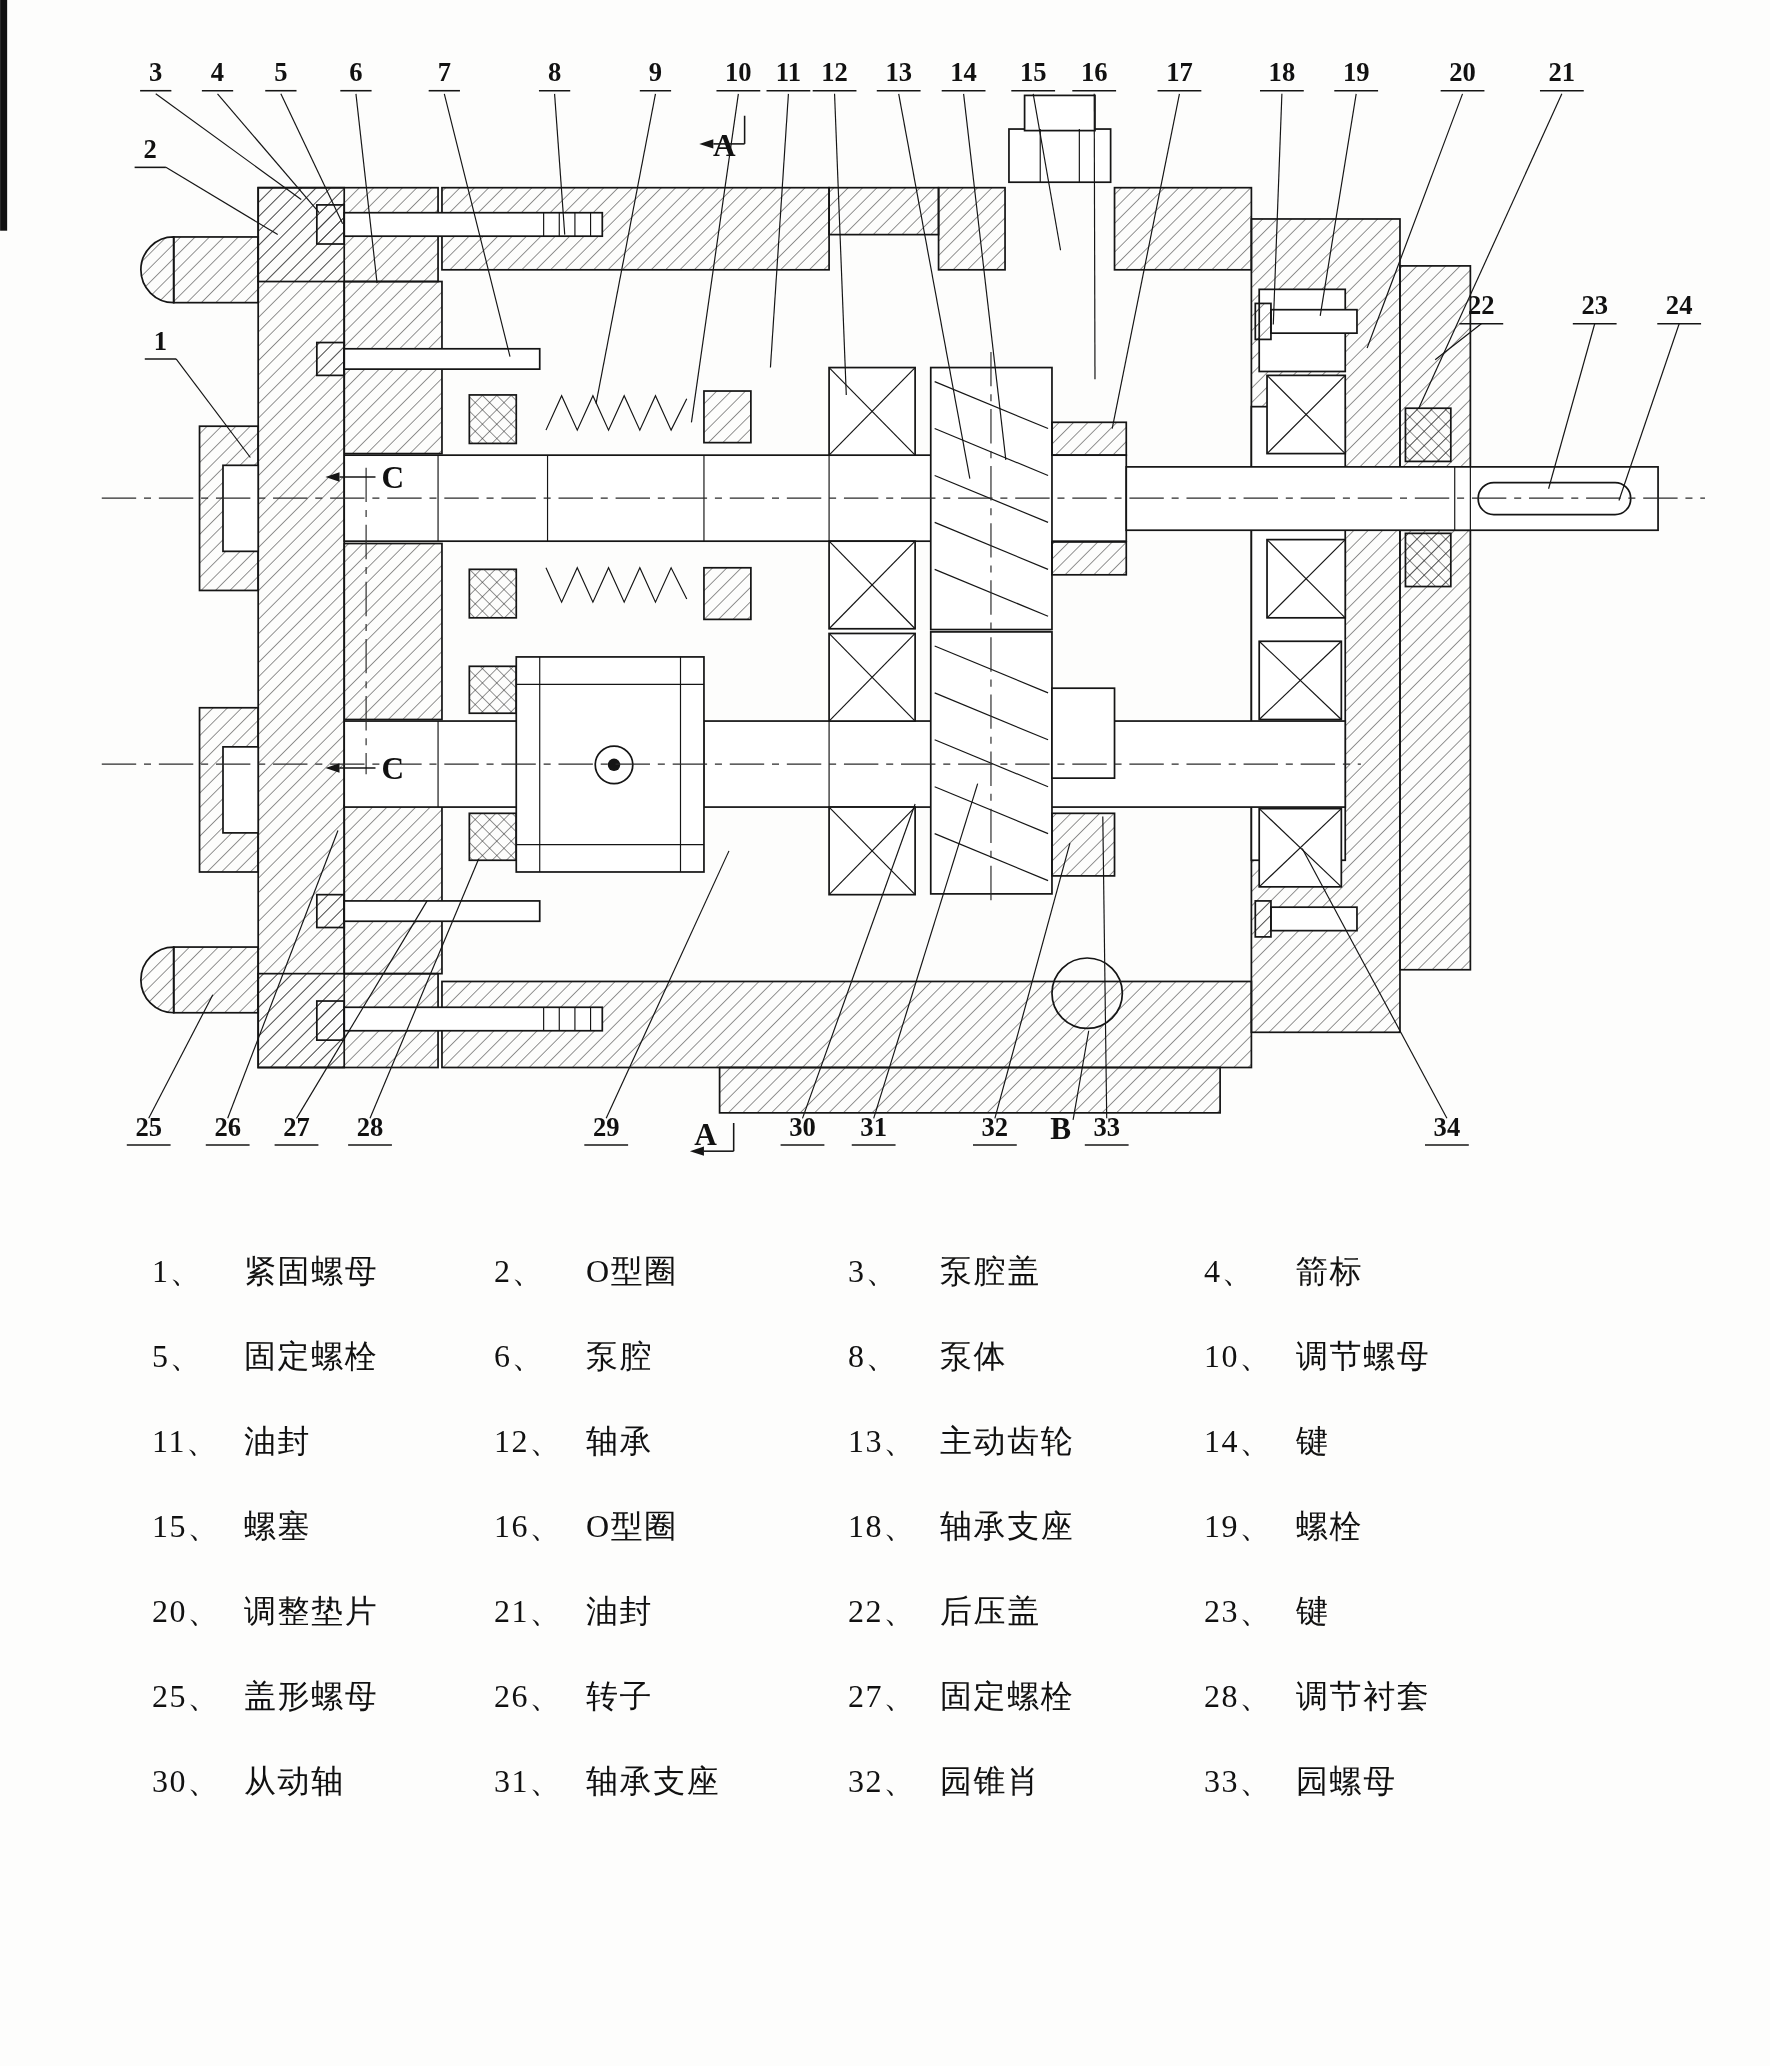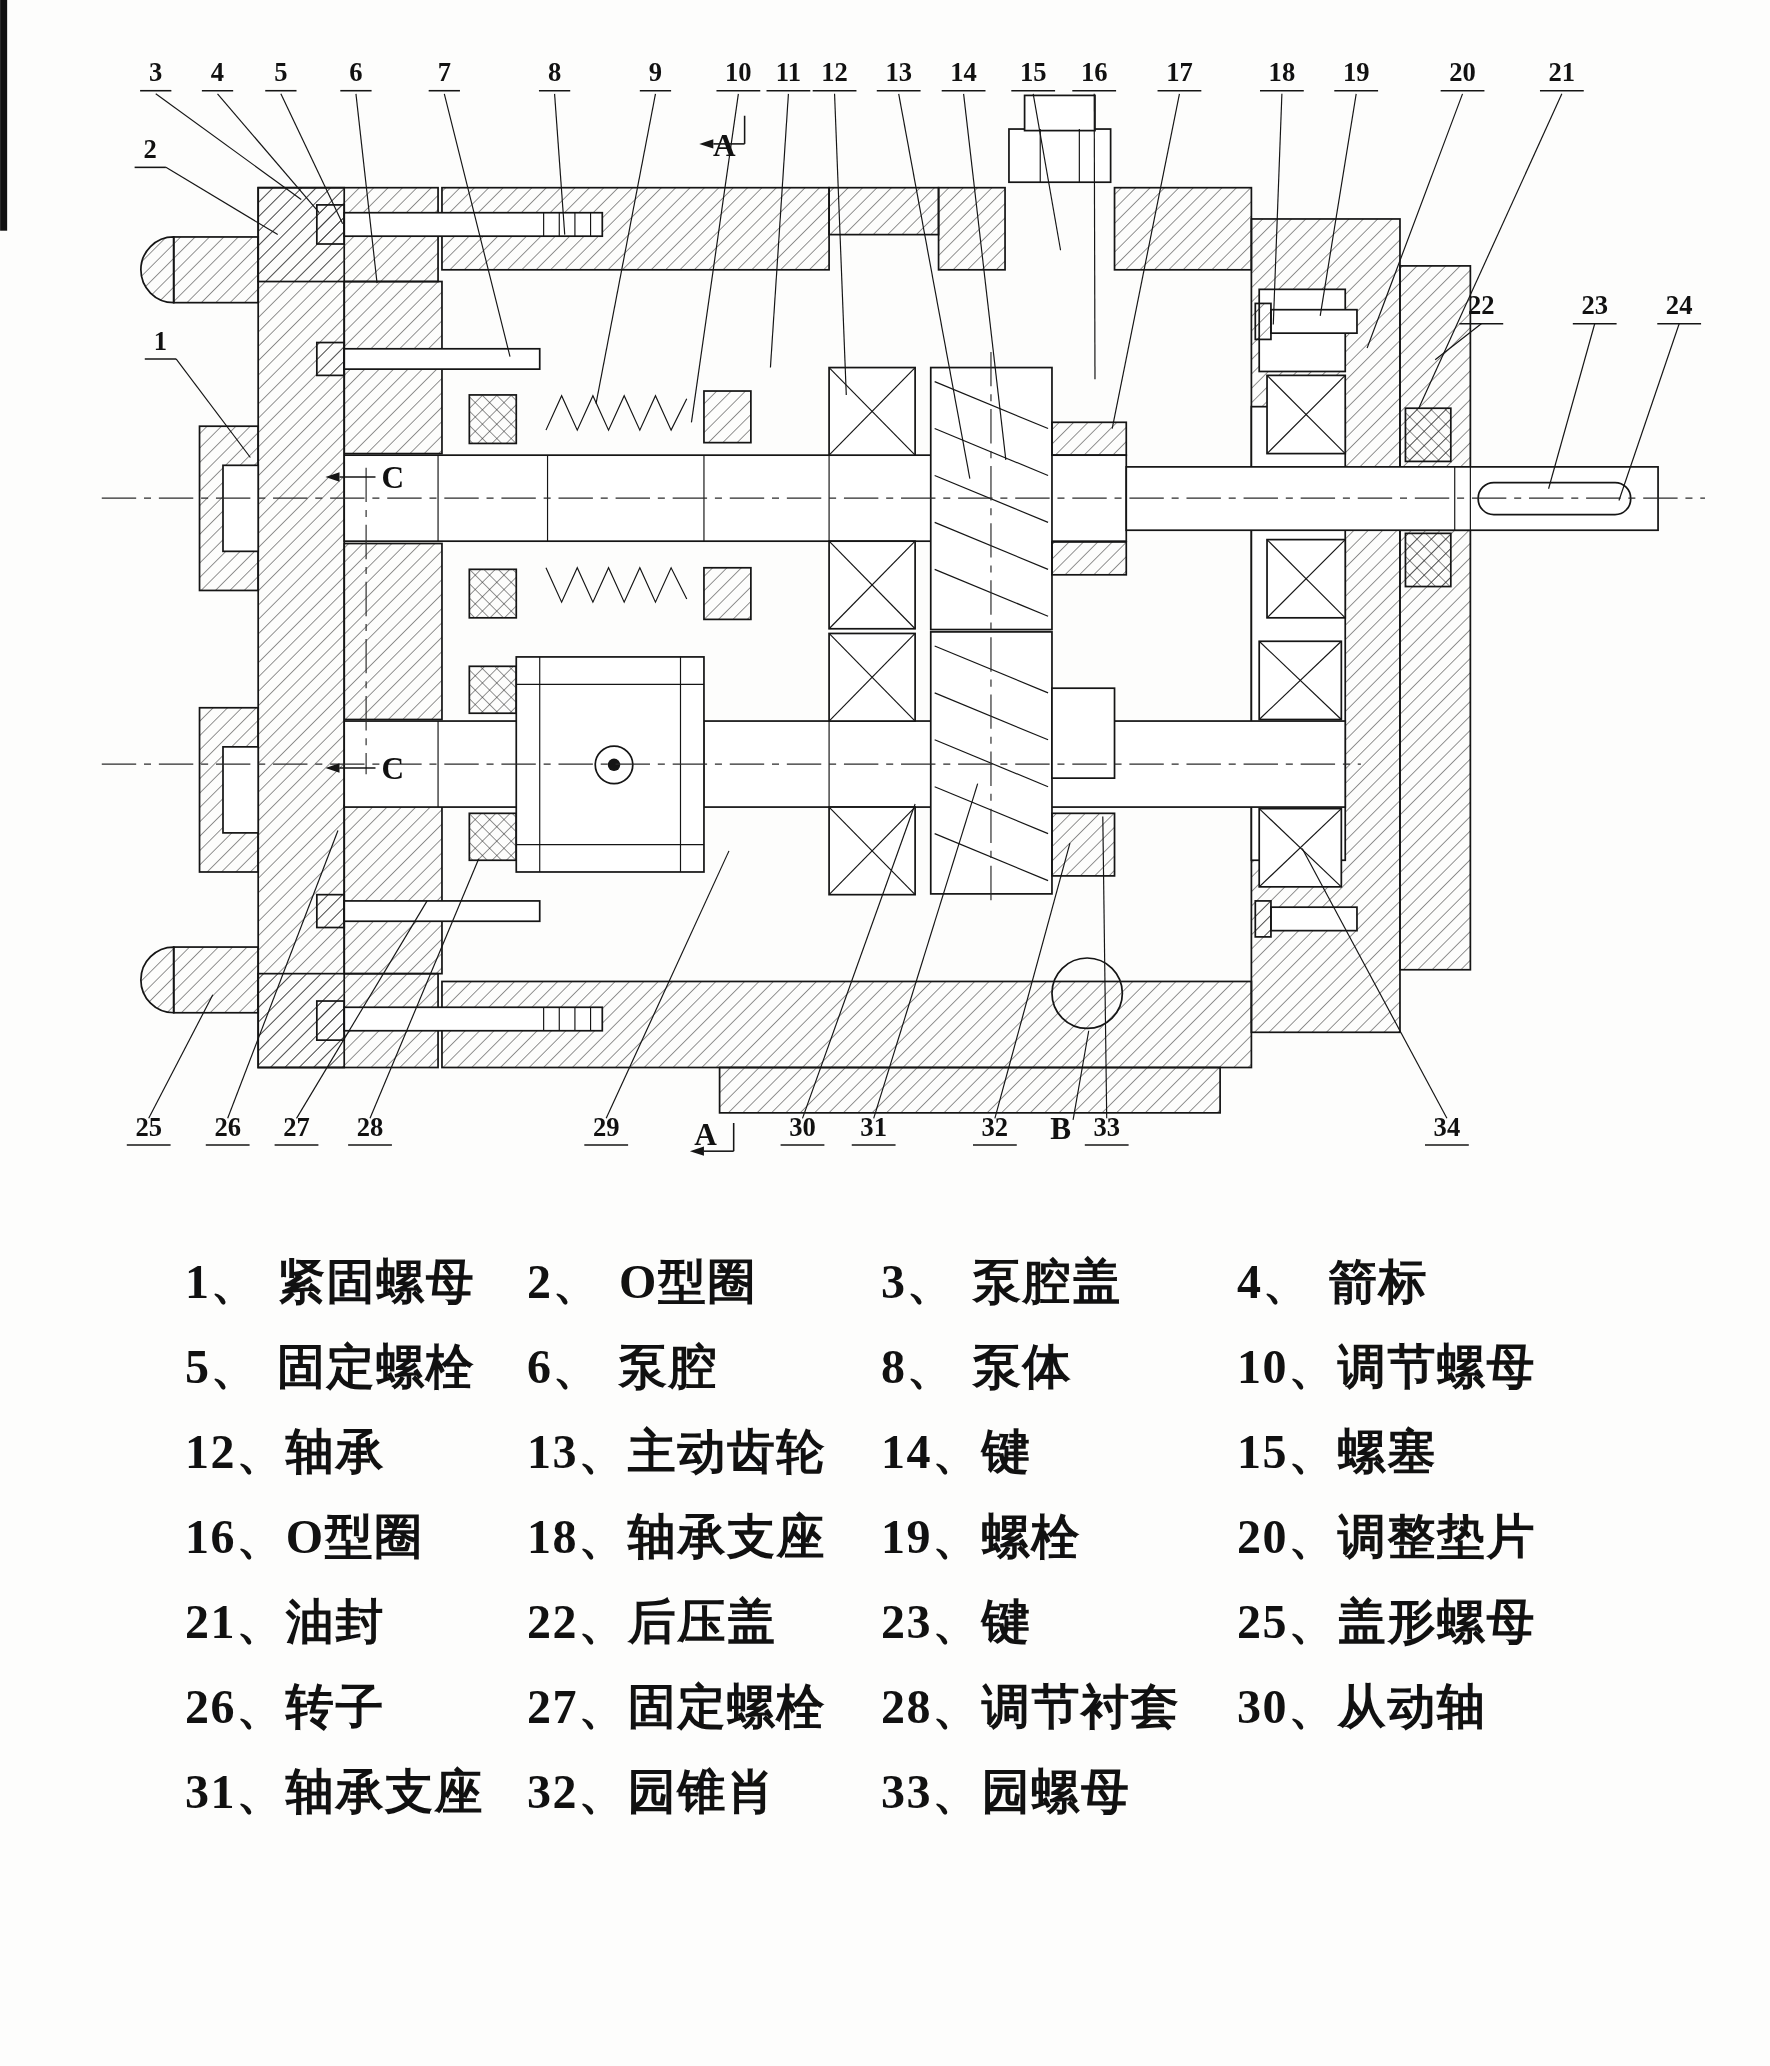--- a/index.html
+++ b/index.html
@@ -17,24 +17,24 @@
   svg .tn { fill:none; stroke:#151515; stroke-width:1.5; }
   svg .ul { stroke:#151515; stroke-width:2; }
   svg .ld { stroke:#151515; stroke-width:1.5; fill:none; }
   svg .st { stroke:#151515; stroke-width:2; fill:none; }
   svg .cl { stroke:#2b2b2b; stroke-width:1.5; fill:none; stroke-dasharray:44 10 9 10; }
   svg .ah { fill:#151515; stroke:none; }
   svg text { font-family:"Liberation Serif", serif; font-weight:600; fill:#111; }
   svg .co { font-size:34px; }
   svg .sl { font-size:40px; }
   .legend {
-    position:absolute; left:185px; top:1250px;
+    position:absolute; left:152px; top:1250px;
     display:grid; grid-template-columns:342px 354px 356px 336px;
     grid-auto-rows:85px;
-    font-size:48px; font-weight:700; letter-spacing:1.6px;
+    font-size:32px; font-weight:400; letter-spacing:1.6px;
   }
   .li { white-space:nowrap; }
   .ln { display:inline-block; min-width:92px; }
 </style>
 </head>
 <body>
 
 <div class="drawing-wrap">
 <svg width="1770" height="1220" viewBox="0 0 2263 1560">
   <defs>
@@ -364,20 +364,21 @@
 
 <div class="legend">
   <div class="li"><span class="ln">1、</span><span class="lt">紧固螺母</span></div>
   <div class="li"><span class="ln">2、</span><span class="lt">O型圈</span></div>
   <div class="li"><span class="ln">3、</span><span class="lt">泵腔盖</span></div>
   <div class="li"><span class="ln">4、</span><span class="lt">箭标</span></div>
   <div class="li"><span class="ln">5、</span><span class="lt">固定螺栓</span></div>
   <div class="li"><span class="ln">6、</span><span class="lt">泵腔</span></div>
   <div class="li"><span class="ln">8、</span><span class="lt">泵体</span></div>
   <div class="li"><span class="ln">10、</span><span class="lt">调节螺母</span></div>
+  <div class="li"><span class="ln">11、</span><span class="lt">油封</span></div>
   <div class="li"><span class="ln">12、</span><span class="lt">轴承</span></div>
   <div class="li"><span class="ln">13、</span><span class="lt">主动齿轮</span></div>
   <div class="li"><span class="ln">14、</span><span class="lt">键</span></div>
   <div class="li"><span class="ln">15、</span><span class="lt">螺塞</span></div>
   <div class="li"><span class="ln">16、</span><span class="lt">O型圈</span></div>
   <div class="li"><span class="ln">18、</span><span class="lt">轴承支座</span></div>
   <div class="li"><span class="ln">19、</span><span class="lt">螺栓</span></div>
   <div class="li"><span class="ln">20、</span><span class="lt">调整垫片</span></div>
   <div class="li"><span class="ln">21、</span><span class="lt">油封</span></div>
   <div class="li"><span class="ln">22、</span><span class="lt">后压盖</span></div>

